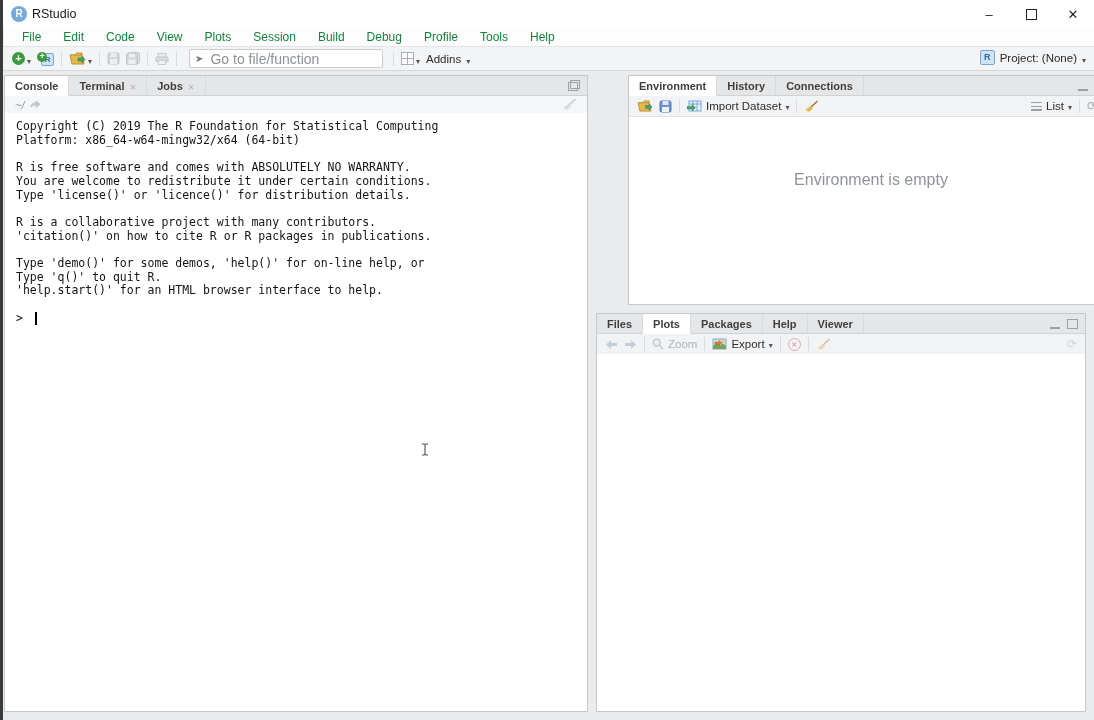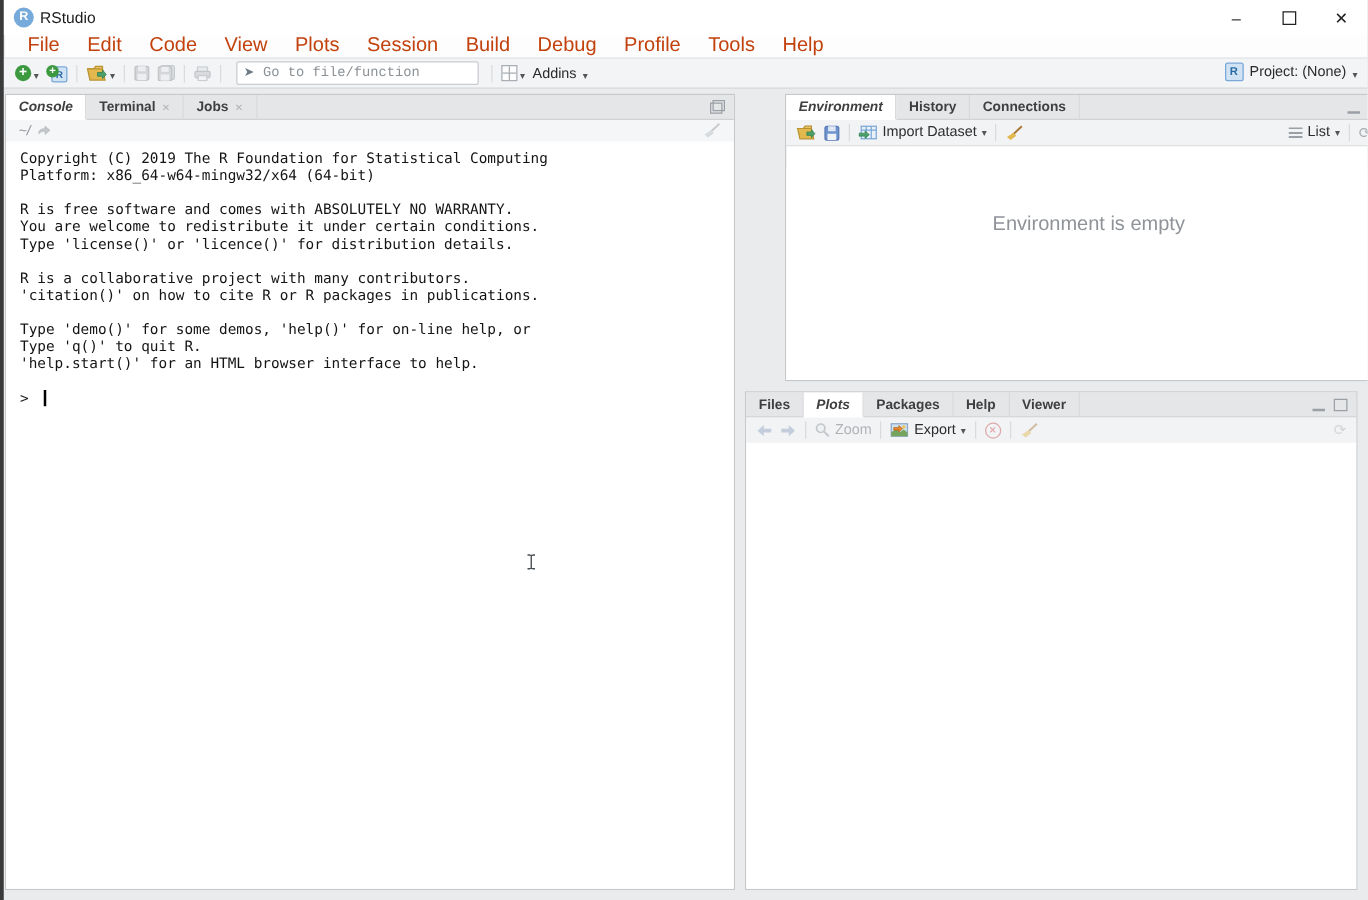--- a/index.html
+++ b/index.html
@@ -15,55 +15,55 @@
   .app-icon{position:absolute;left:11px;top:6px;width:16px;height:16px;border-radius:50%;
     background:#75aadb;color:#fff;font-size:10px;font-weight:700;text-align:center;line-height:16px;}
   .title-text{position:absolute;left:32px;top:7px;font-size:12.5px;color:#1b1b1b;}
   .win-controls{position:absolute;right:0;top:0;height:28px;display:flex;}
   .win-btn{width:42px;height:28px;display:flex;align-items:center;justify-content:center;
     font-size:13px;color:#222;}
   .max-box{width:9px;height:9px;border:1.3px solid #222;}
   
   .menubar{position:absolute;left:4px;top:28px;right:0;height:18px;background:#fdfdfd;
     display:flex;align-items:center;padding-left:7px;}
-  .menu-item{padding:0 11px;font-size:16px;color:#c2410c;line-height:18px;cursor:default;}
+  .menu-item{padding:0 11px;font-size:12px;color:#15803d;line-height:18px;cursor:default;}
   
   .toolbar{position:absolute;left:3px;top:46px;right:0;height:23px;background:#f3f4f6;
     border-top:1px solid #e4e5e7;border-bottom:1px solid #d4d6d8;
     display:flex;align-items:center;padding-left:6px;}
   .tb-btn{display:flex;align-items:center;height:19px;padding:0 3px;gap:2px;}
   .caret::after{content:"▾";font-size:8px;color:#555;line-height:1;}
   .caret.dim::after{color:#9a9a9a;}
   .sep{width:1px;height:14px;background:#dadbdd;margin:0 4px;}
   .green-circle{width:13px;height:13px;border-radius:50%;background:#3d9940;color:#fff;
     font-size:11px;font-weight:700;line-height:12px;text-align:center;}
   .proj-mini{position:relative;width:17px;height:14px;}
   .proj-mini .cube{position:absolute;right:0;bottom:0;width:11px;height:11px;border-radius:2px;
     background:#cfe3f5;border:1px solid #7aa7d6;color:#2d6da3;font-size:8px;font-weight:700;
     line-height:11px;text-align:center;}
   .proj-mini .green-circle{position:absolute;left:0;top:0;}
   .goto-box{margin-left:8px;display:flex;align-items:center;width:182px;height:17px;
     background:#fff;border:1px solid #c9ccd0;border-radius:2px;padding:0 5px;gap:5px;}
-  .goto-box input{border:none;outline:none;flex:1;font-size:11px;color:#333;
-    font-family:Liberation Mono, monospace;background:transparent;}
+  .goto-box input{border:none;outline:none;flex:1;font-size:14px;color:#333;
+    font-family:Liberation Sans, sans-serif;background:transparent;}
   .goto-box input::placeholder{color:#8c9196;}
   .goto-arrow{color:#6f7a85;font-size:10px;line-height:1;}
   .project-sel{position:absolute;right:8px;top:46px;height:23px;display:flex;align-items:center;gap:5px;}
   .project-cube{width:13px;height:13px;border-radius:2px;background:#cfe3f5;border:1px solid #7aa7d6;
     color:#2d6da3;font-size:9px;font-weight:700;line-height:13px;text-align:center;}
   .project-label{font-size:11.5px;color:#2a2a2a;}
   
   .pane{position:absolute;background:#fff;border:1px solid #c6c8ca;box-sizing:border-box;}
   #console-pane{left:4px;top:75px;width:584px;height:637px;}
   #env-pane{left:596px;top:75px;width:486px;height:230px;margin-left:32px;}
   #files-pane{left:596px;top:313px;width:490px;height:399px;}
   .tabbar{height:19px;background:#e5e6e8;border-bottom:1px solid #d0d2d4;display:flex;align-items:stretch;}
   .tab{display:flex;align-items:center;padding:0 10px;font-size:11px;font-weight:700;color:#3f3f3f;
     border-right:1px solid #d9dadc;position:relative;}
-  .tab.active{background:#fff;margin-bottom:-1px;border-bottom:1px solid #fff;font-style:italic;}
+  .tab.active{background:#fff;margin-bottom:-1px;border-bottom:1px solid #fff;}
   .tab-x{margin-left:5px;}
   .tab-x::after{content:"✕";font-size:8px;font-weight:400;color:#b3b3b3;}
   .pane-corner{margin-left:auto;display:flex;align-items:center;gap:7px;padding-right:7px;}
   .icon-min{width:10px;height:9px;border-bottom:2px solid #9aa0a5;}
   .icon-max{width:9px;height:8px;border:1.4px solid #9aa0a5;}
   .icon-restore{position:relative;width:12px;height:11px;}
   .icon-restore .r1{position:absolute;left:0;bottom:0;width:8px;height:7px;border:1.3px solid #9aa0a5;background:#e5e6e8;}
   .icon-restore .r2{position:absolute;right:0;top:0;width:8px;height:7px;border:1.3px solid #9aa0a5;}
   
   .path-row{height:17px;background:#f5f6f8;border-bottom:1px solid #e3e4e6;display:flex;

